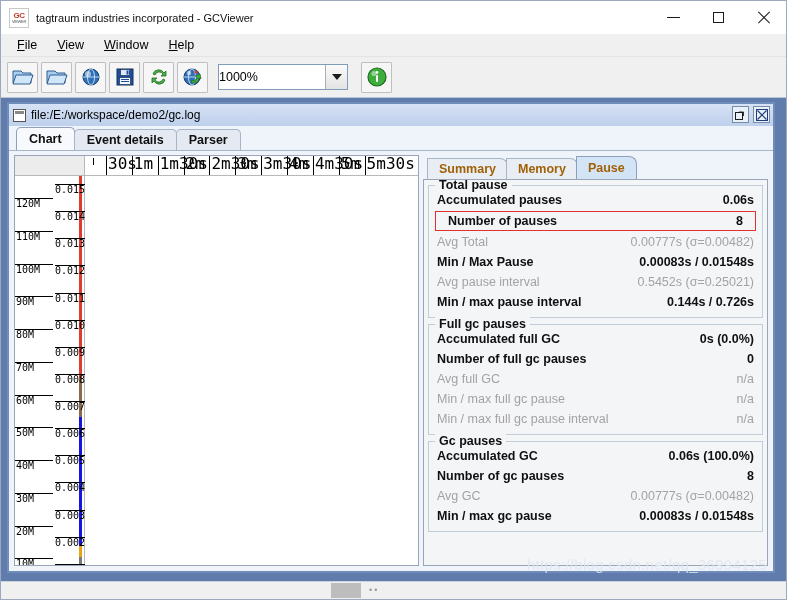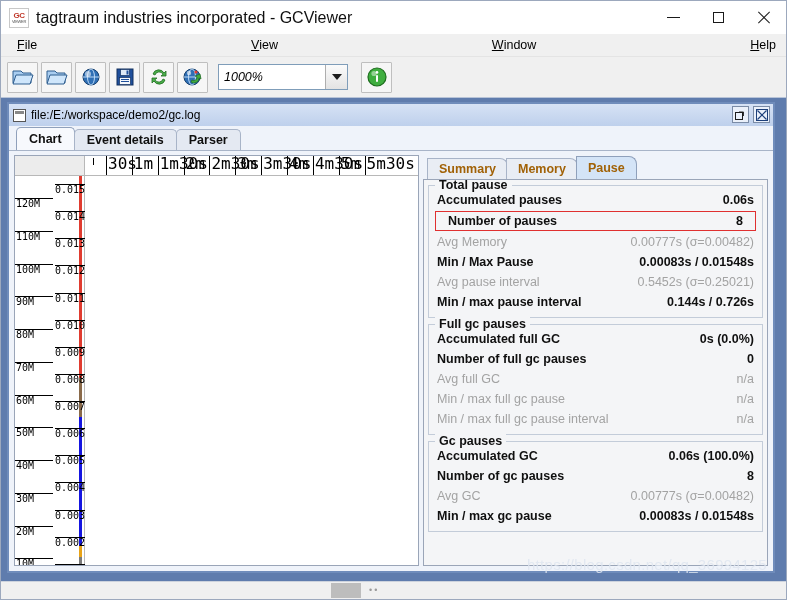--- a/index.html
+++ b/index.html
@@ -27,62 +27,61 @@
   }
   #app-icon{
     width:20px;height:20px;margin-left:8px;margin-right:7px;
     background:#ffffff;border:1px solid #c8c8c8;
     display:flex;flex-direction:column;align-items:center;justify-content:center;
     box-sizing:border-box;
   }
   #app-icon .gc{font-size:8px;font-weight:bold;color:#c0392b;line-height:7px;letter-spacing:-.5px;}
   #app-icon .vw{font-size:4px;color:#555;line-height:5px;letter-spacing:-.3px;}
   #window-title{
-    font-size:16px;color:#101010;white-space:nowrap;
+    font-size:11px;color:#101010;white-space:nowrap;
   }
   .caption-btn{
     width:45px;height:32px;display:flex;align-items:center;justify-content:center;
     color:#1a1a1a;
   }
   #caption-buttons{position:absolute;right:0;top:0;display:flex;}
   .cap-min{width:13px;height:1px;background:#1a1a1a;}
   .cap-max{width:11px;height:11px;border:1px solid #1a1a1a;box-sizing:border-box;}
   .cap-close{position:relative;width:13px;height:13px;}
   .cap-close:before,.cap-close:after{
     content:"";position:absolute;left:-1px;top:6px;width:16px;height:1px;background:#1a1a1a;
   }
   .cap-close:before{transform:rotate(45deg);}
   .cap-close:after{transform:rotate(-45deg);}
   
   #menu-bar{
     height:22px;flex:0 0 22px;background:#f0f0f0;
     display:flex;align-items:center;padding-left:6px;
     border-bottom:1px solid #e4e4e4;
-    justify-content:space-between;
   }
   .menu-item{
     padding:2px 10px;font-size:12.5px;color:#000;cursor:default;
   }
   .menu-item u{text-decoration:underline;}
   
   #tool-bar{
     height:40px;flex:0 0 40px;background:#f0f0f0;
     display:flex;align-items:center;padding-left:6px;gap:3px;
     border-bottom:1px solid #b8c4d8;
   }
   .tool-btn{
     width:31px;height:31px;border:1px solid #bfbfbf;background:#f6f6f6;
     display:flex;align-items:center;justify-content:center;box-sizing:border-box;
     border-radius:1px;
   }
   #zoom-combo{
     margin-left:7px;width:130px;height:26px;border:1px solid #7f9db9;background:#fff;
     display:flex;align-items:center;box-sizing:border-box;
   }
-  #zoom-value{flex:1;padding-left:5px;font-size:12.5px;color:#000;font-style:italic;}
+  #zoom-value{flex:1;font-size:12.5px;color:#000;}
   #zoom-arrow{
     width:21px;height:24px;background:linear-gradient(#fbfbfb,#e3e3e3);
     border-left:1px solid #aeaeae;display:flex;align-items:center;justify-content:center;
   }
   .tri-down{width:0;height:0;border-left:5px solid transparent;border-right:5px solid transparent;border-top:6px solid #1c1c1c;}
   #info-btn{margin-left:10px;}
   
   #desktop{
     flex:1;background:#5f7cad;position:relative;overflow:hidden;
   }
@@ -447,21 +446,21 @@
                 <div class="group-title">Total pause</div>
                 <div class="srow">
                   <span class="k">Accumulated pauses</span>
                   <span class="v">0.06s</span>
                 </div>
                 <div class="srow highlight">
                   <span class="k">Number of pauses</span>
                   <span class="v">8</span>
                 </div>
                 <div class="srow dim">
-                  <span class="k">Avg Memory</span>
+                  <span class="k">Avg Total</span>
                   <span class="v">0.00777s (σ=0.00482)</span>
                 </div>
                 <div class="srow">
                   <span class="k">Min / Max Pause</span>
                   <span class="v">0.00083s / 0.01548s</span>
                 </div>
                 <div class="srow dim">
                   <span class="k">Avg pause interval</span>
                   <span class="v">0.5452s (σ=0.25021)</span>
                 </div>

